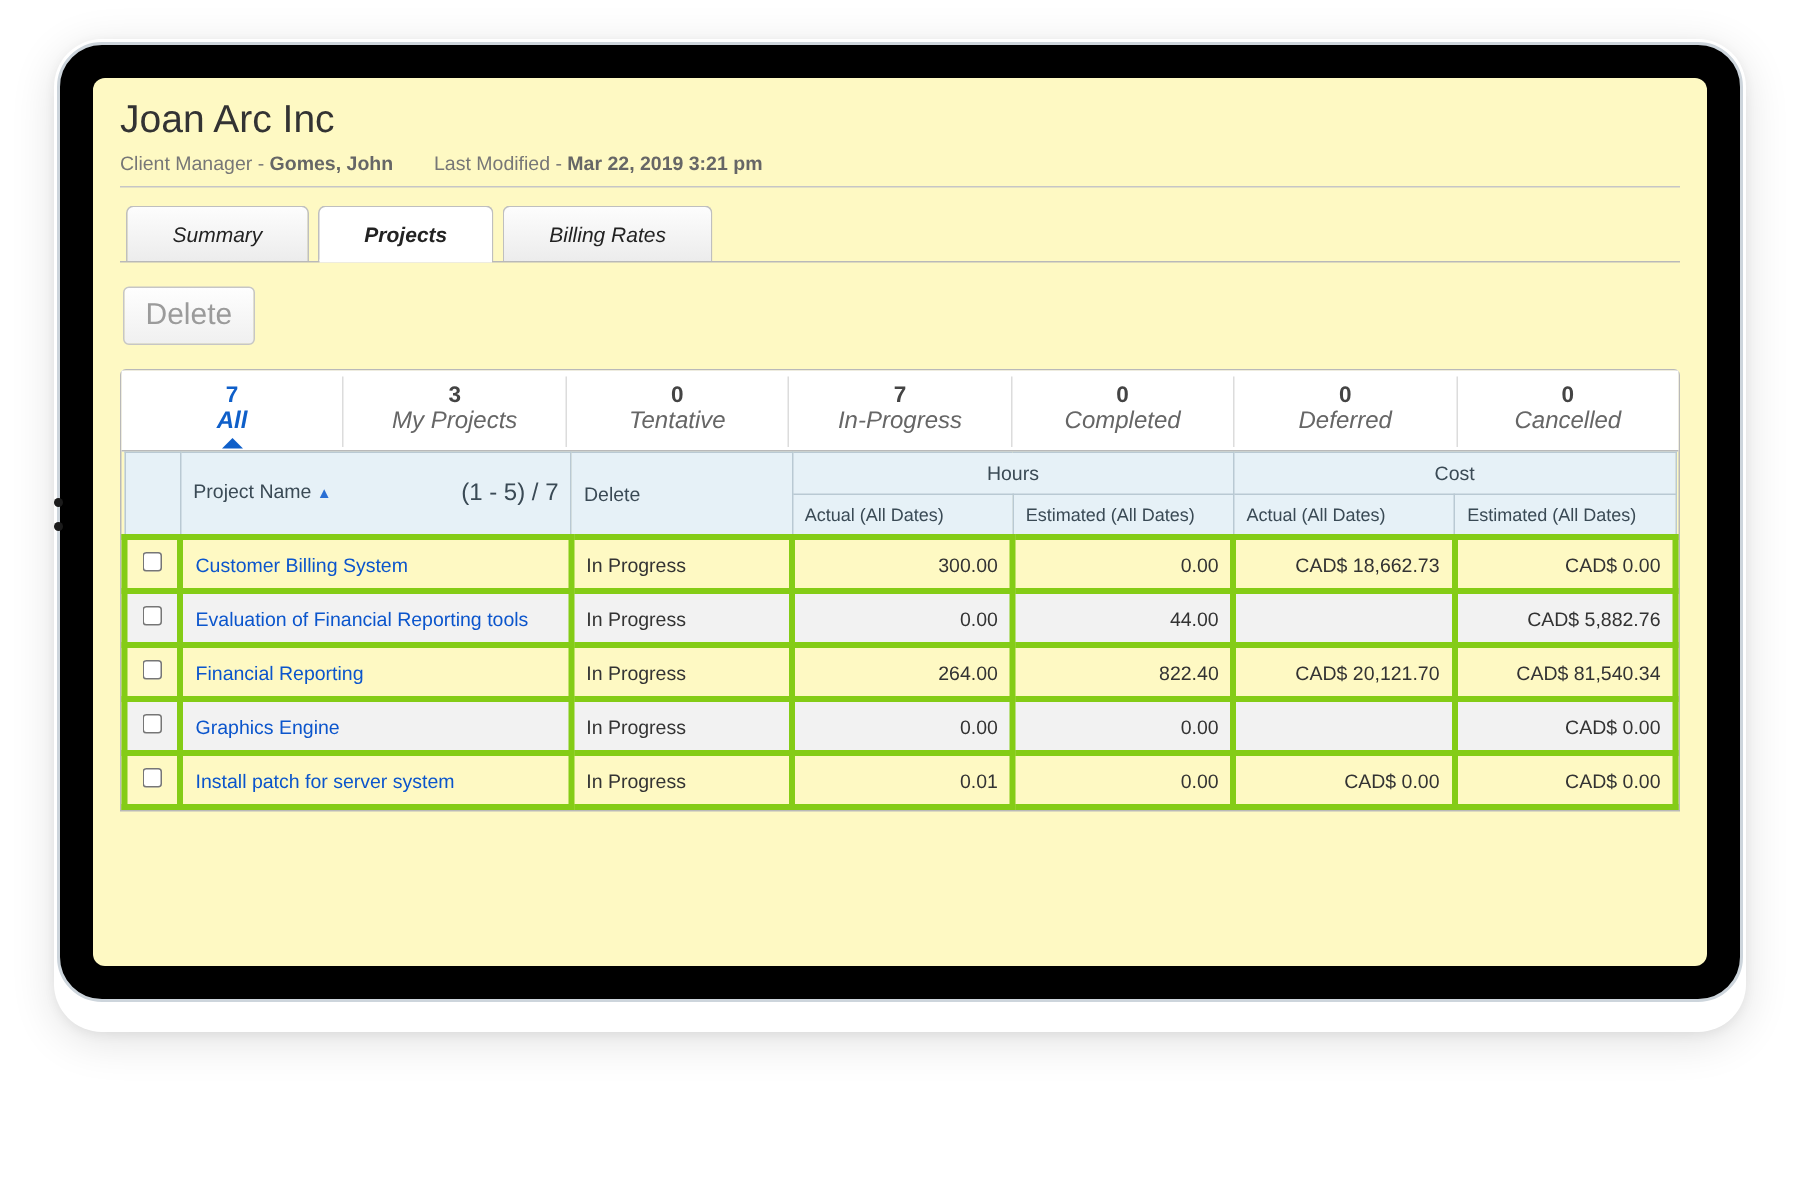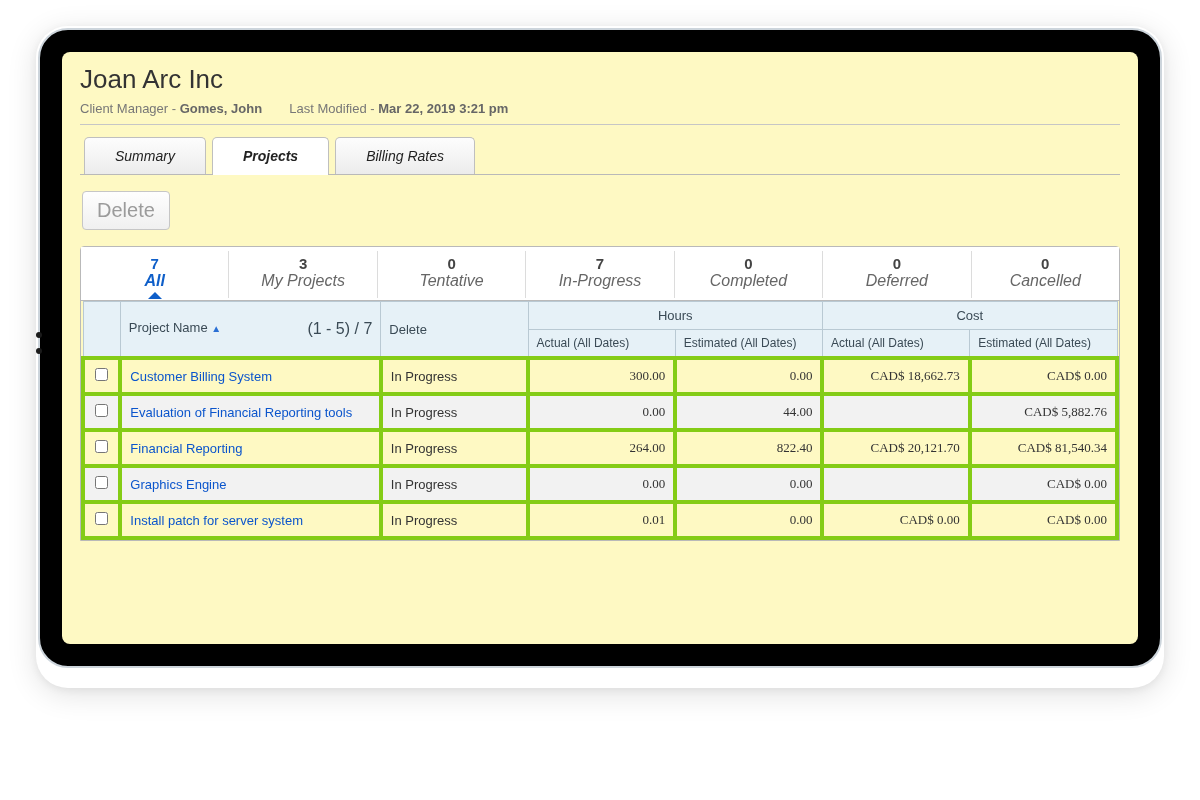--- a/index.html
+++ b/index.html
@@ -150,21 +150,21 @@
     font-size: 13px;
     padding: 6px 8px;
     text-align: left;
   }
   thead .group-h { text-align: center; font-weight: 400; }
   thead .sub-h { font-size: 12px; }
   .col-check { width: 28px; text-align: center; }
   .col-name { width: 230px; }
   .col-status { width: 130px; }
   .col-num { width: 130px; }
-  .num-cell { text-align: right; font-family: Liberation Serif, serif; }
+  .num-cell { text-align: right; }
   .page-range { color: #3a4a55; float: right; font-size: 16px; }
   .sort-arrow { font-size: 10px; color: #2a6fd4; }
   tbody td {
     border: 4px solid #84cc16;
     padding: 8px 8px;
     color: #333;
     font-size: 13px;
   }
   tbody tr:nth-child(even) td { background: #f2f2f2; }
   tbody .link { color: #0b55cc; }

